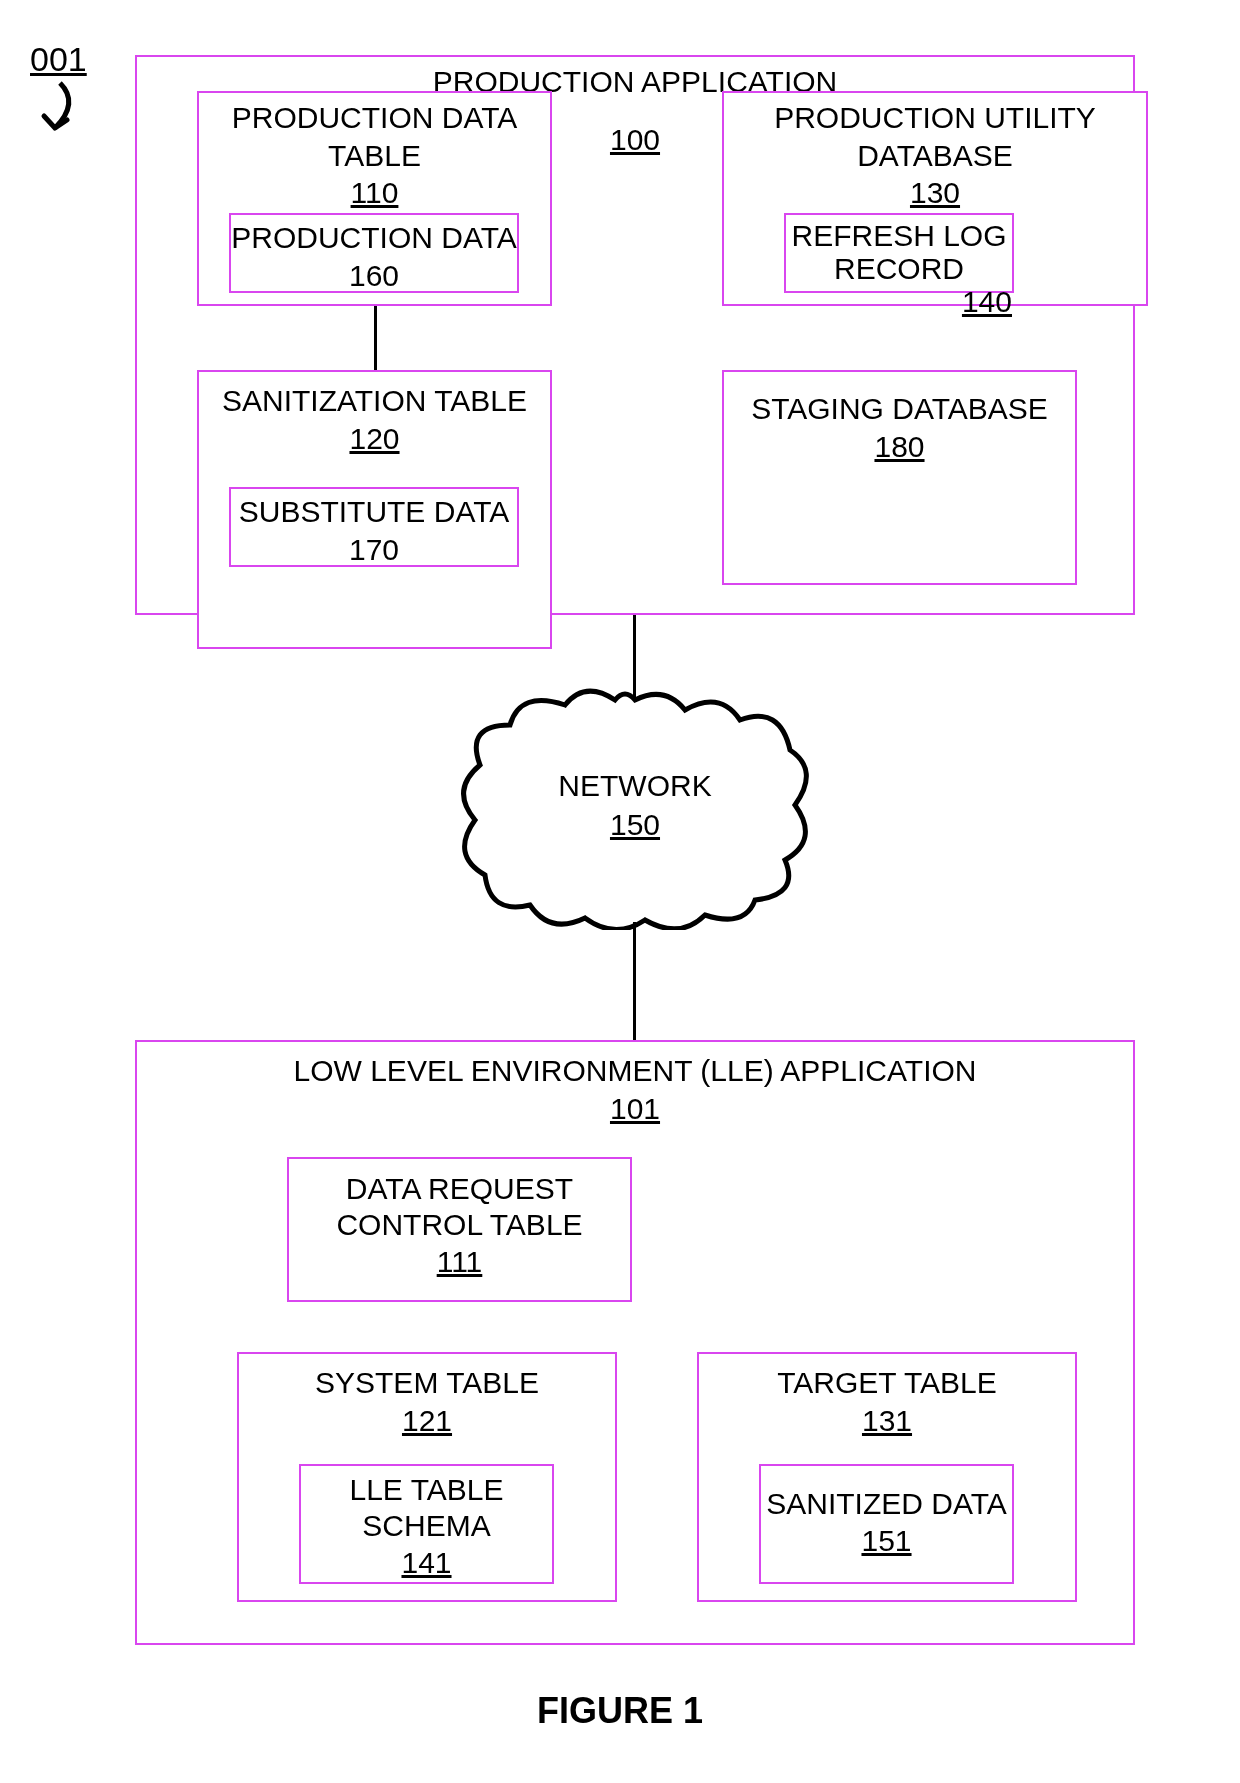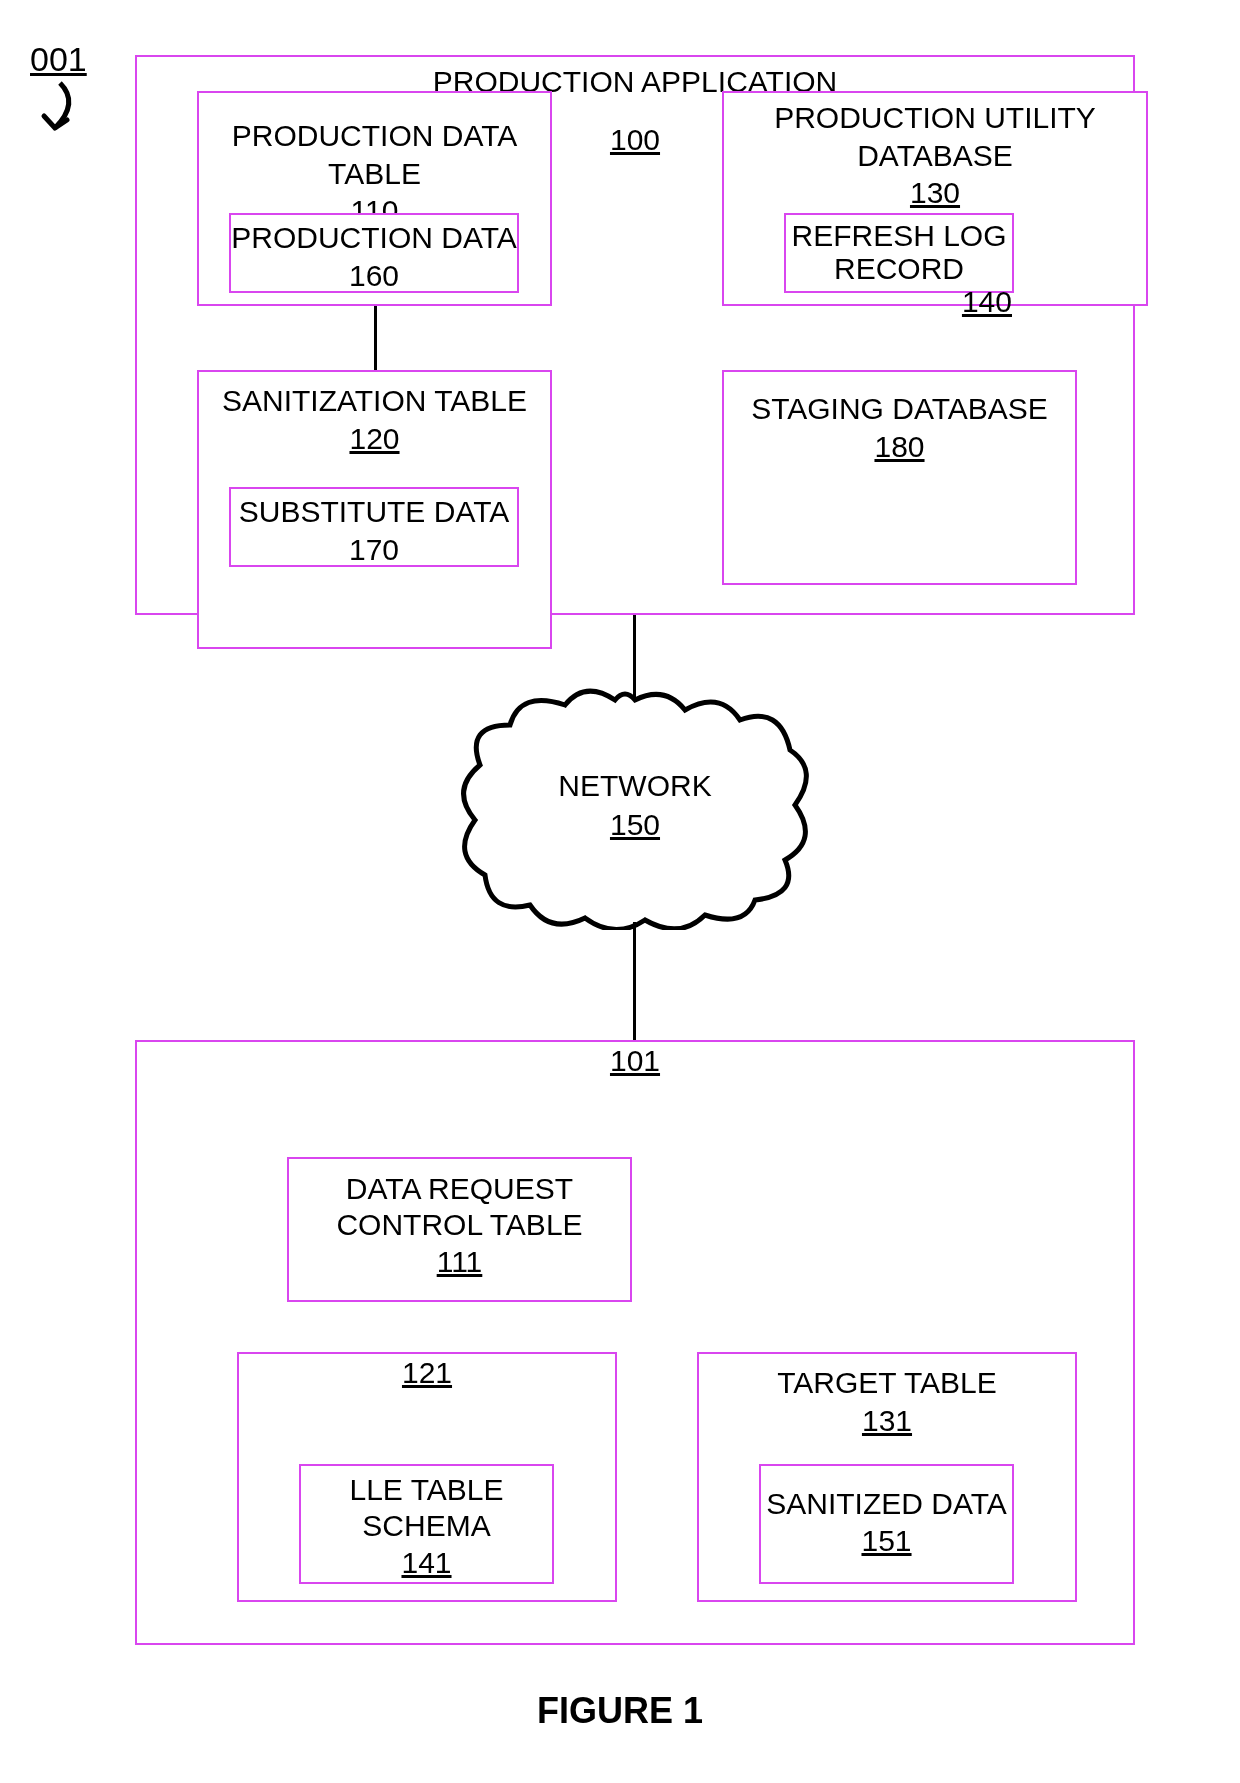--- a/index.html
+++ b/index.html
@@ -66,21 +66,21 @@
     <path d="M30,5 Q50,25 25,50" fill="none" stroke="#000" stroke-width="5"></path>
     <path d="M25,50 L14,38 M25,50 L37,42" fill="none" stroke="#000" stroke-width="5" stroke-linecap="round"></path>
   </svg>
 </div>
 
 <div class="box" style="left:135px; top:55px; width:1000px; height:560px;">
   <div class="title" style="margin-top:6px;">PRODUCTION APPLICATION</div>
   <div class="title ul" style="position:absolute; left:50%; top:64px; transform:translateX(-50%);">100</div>
 
   <div class="box" style="left:60px; top:34px; width:355px; height:215px;">
-    <div class="title" style="margin-top:24px;">PRODUCTION DATA TABLE</div>
+    <div class="title" style="margin-top:6px;">PRODUCTION DATA TABLE</div>
     <div class="title ul">110</div>
     <div class="box" style="left:30px; top:120px; width:290px; height:80px; padding-top:4px;">
       <div class="title">PRODUCTION DATA</div>
       <div class="title">160</div>
     </div>
   </div>
 
   <div class="box" style="left:585px; top:34px; width:426px; height:215px;">
     <div class="title" style="margin-top:6px;">PRODUCTION UTILITY DATABASE</div>
     <div class="title ul">130</div>
@@ -134,28 +134,30 @@
   </svg>
   <div class="cloud-label">
     <div>NETWORK</div>
     <div class="ul">150</div>
   </div>
 </div>
 
 <div class="vline" style="left:633px; top:922px; height:118px;"></div>
 
 <div class="box" style="left:135px; top:1040px; width:1000px; height:605px;">
+  <div class="title" style="margin-top:10px;">LOW LEVEL ENVIRONMENT (LLE) APPLICATION</div>
   <div class="title ul">101</div>
 
   <div class="box" style="left:150px; top:115px; width:345px; height:145px;">
     <div class="title" style="margin-top:12px; line-height:1.2;">DATA REQUEST CONTROL TABLE</div>
     <div class="title ul">111</div>
   </div>
 
   <div class="box" style="left:100px; top:310px; width:380px; height:250px;">
+    <div class="title" style="margin-top:10px;">SYSTEM TABLE</div>
     <div class="title ul">121</div>
     <div class="box" style="left:60px; top:110px; width:255px; height:120px; padding-top:6px;">
       <div class="title" style="line-height:1.2;">LLE TABLE SCHEMA</div>
       <div class="title ul">141</div>
     </div>
   </div>
 
   <div class="box" style="left:560px; top:310px; width:380px; height:250px;">
     <div class="title" style="margin-top:10px;">TARGET TABLE</div>
     <div class="title ul">131</div>

